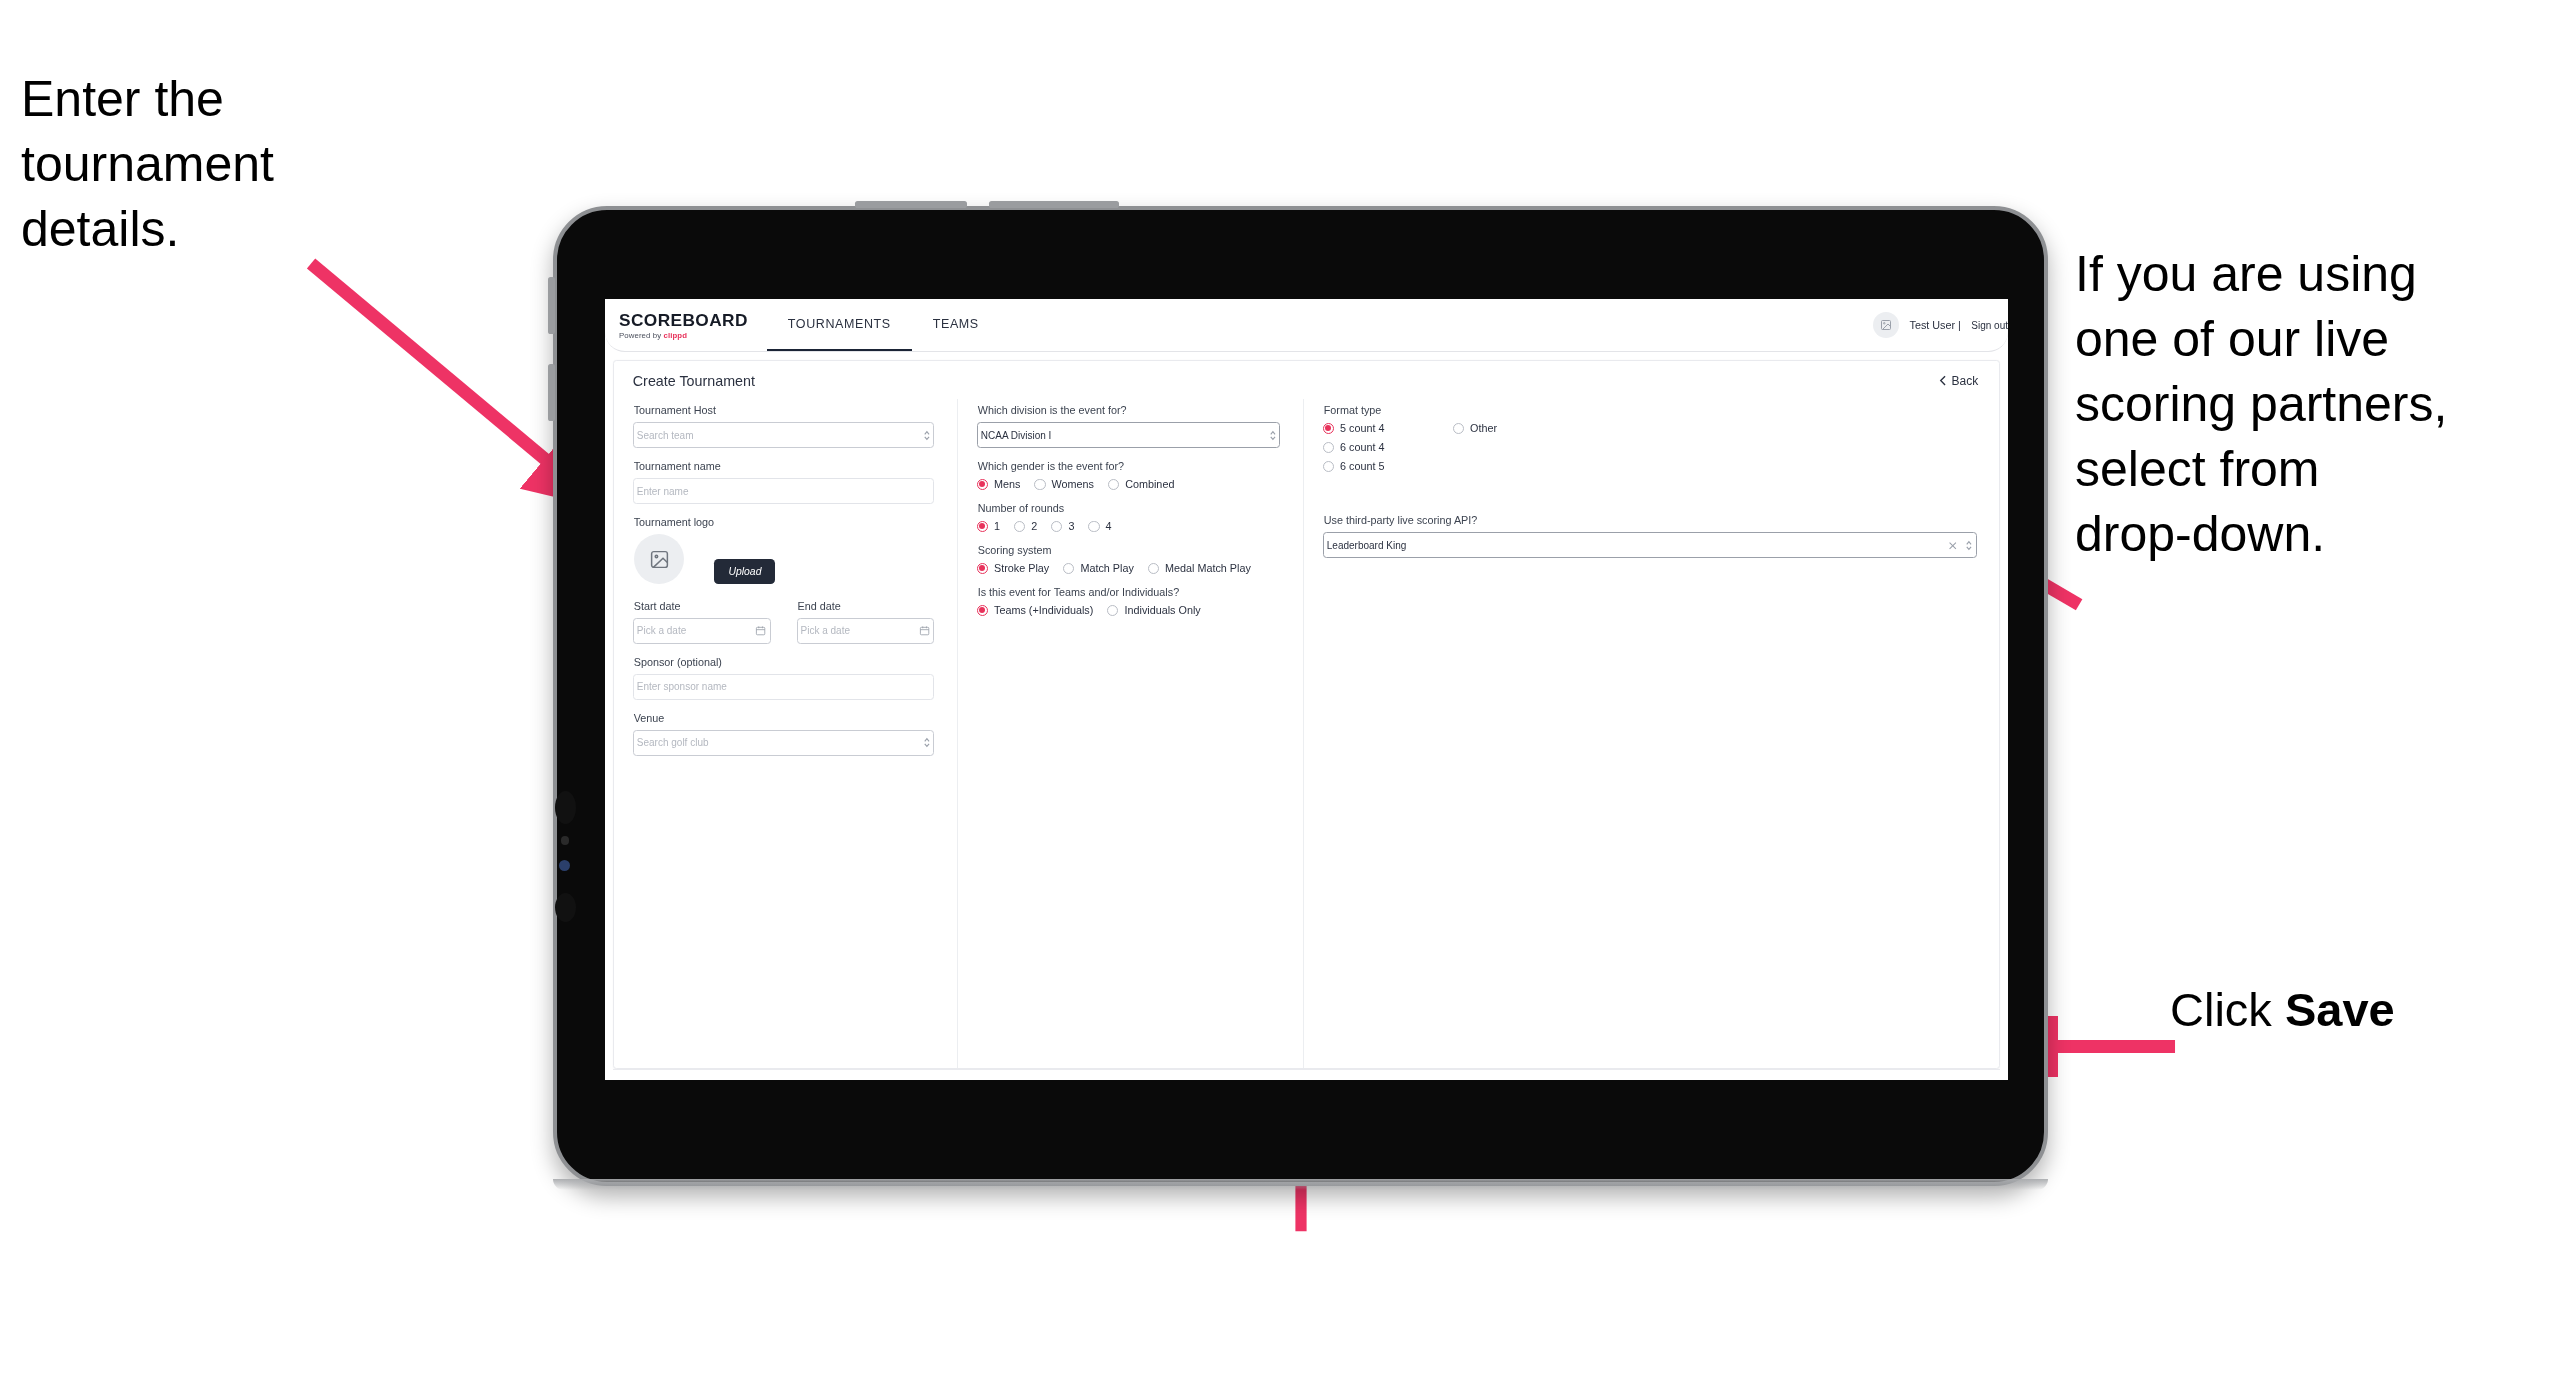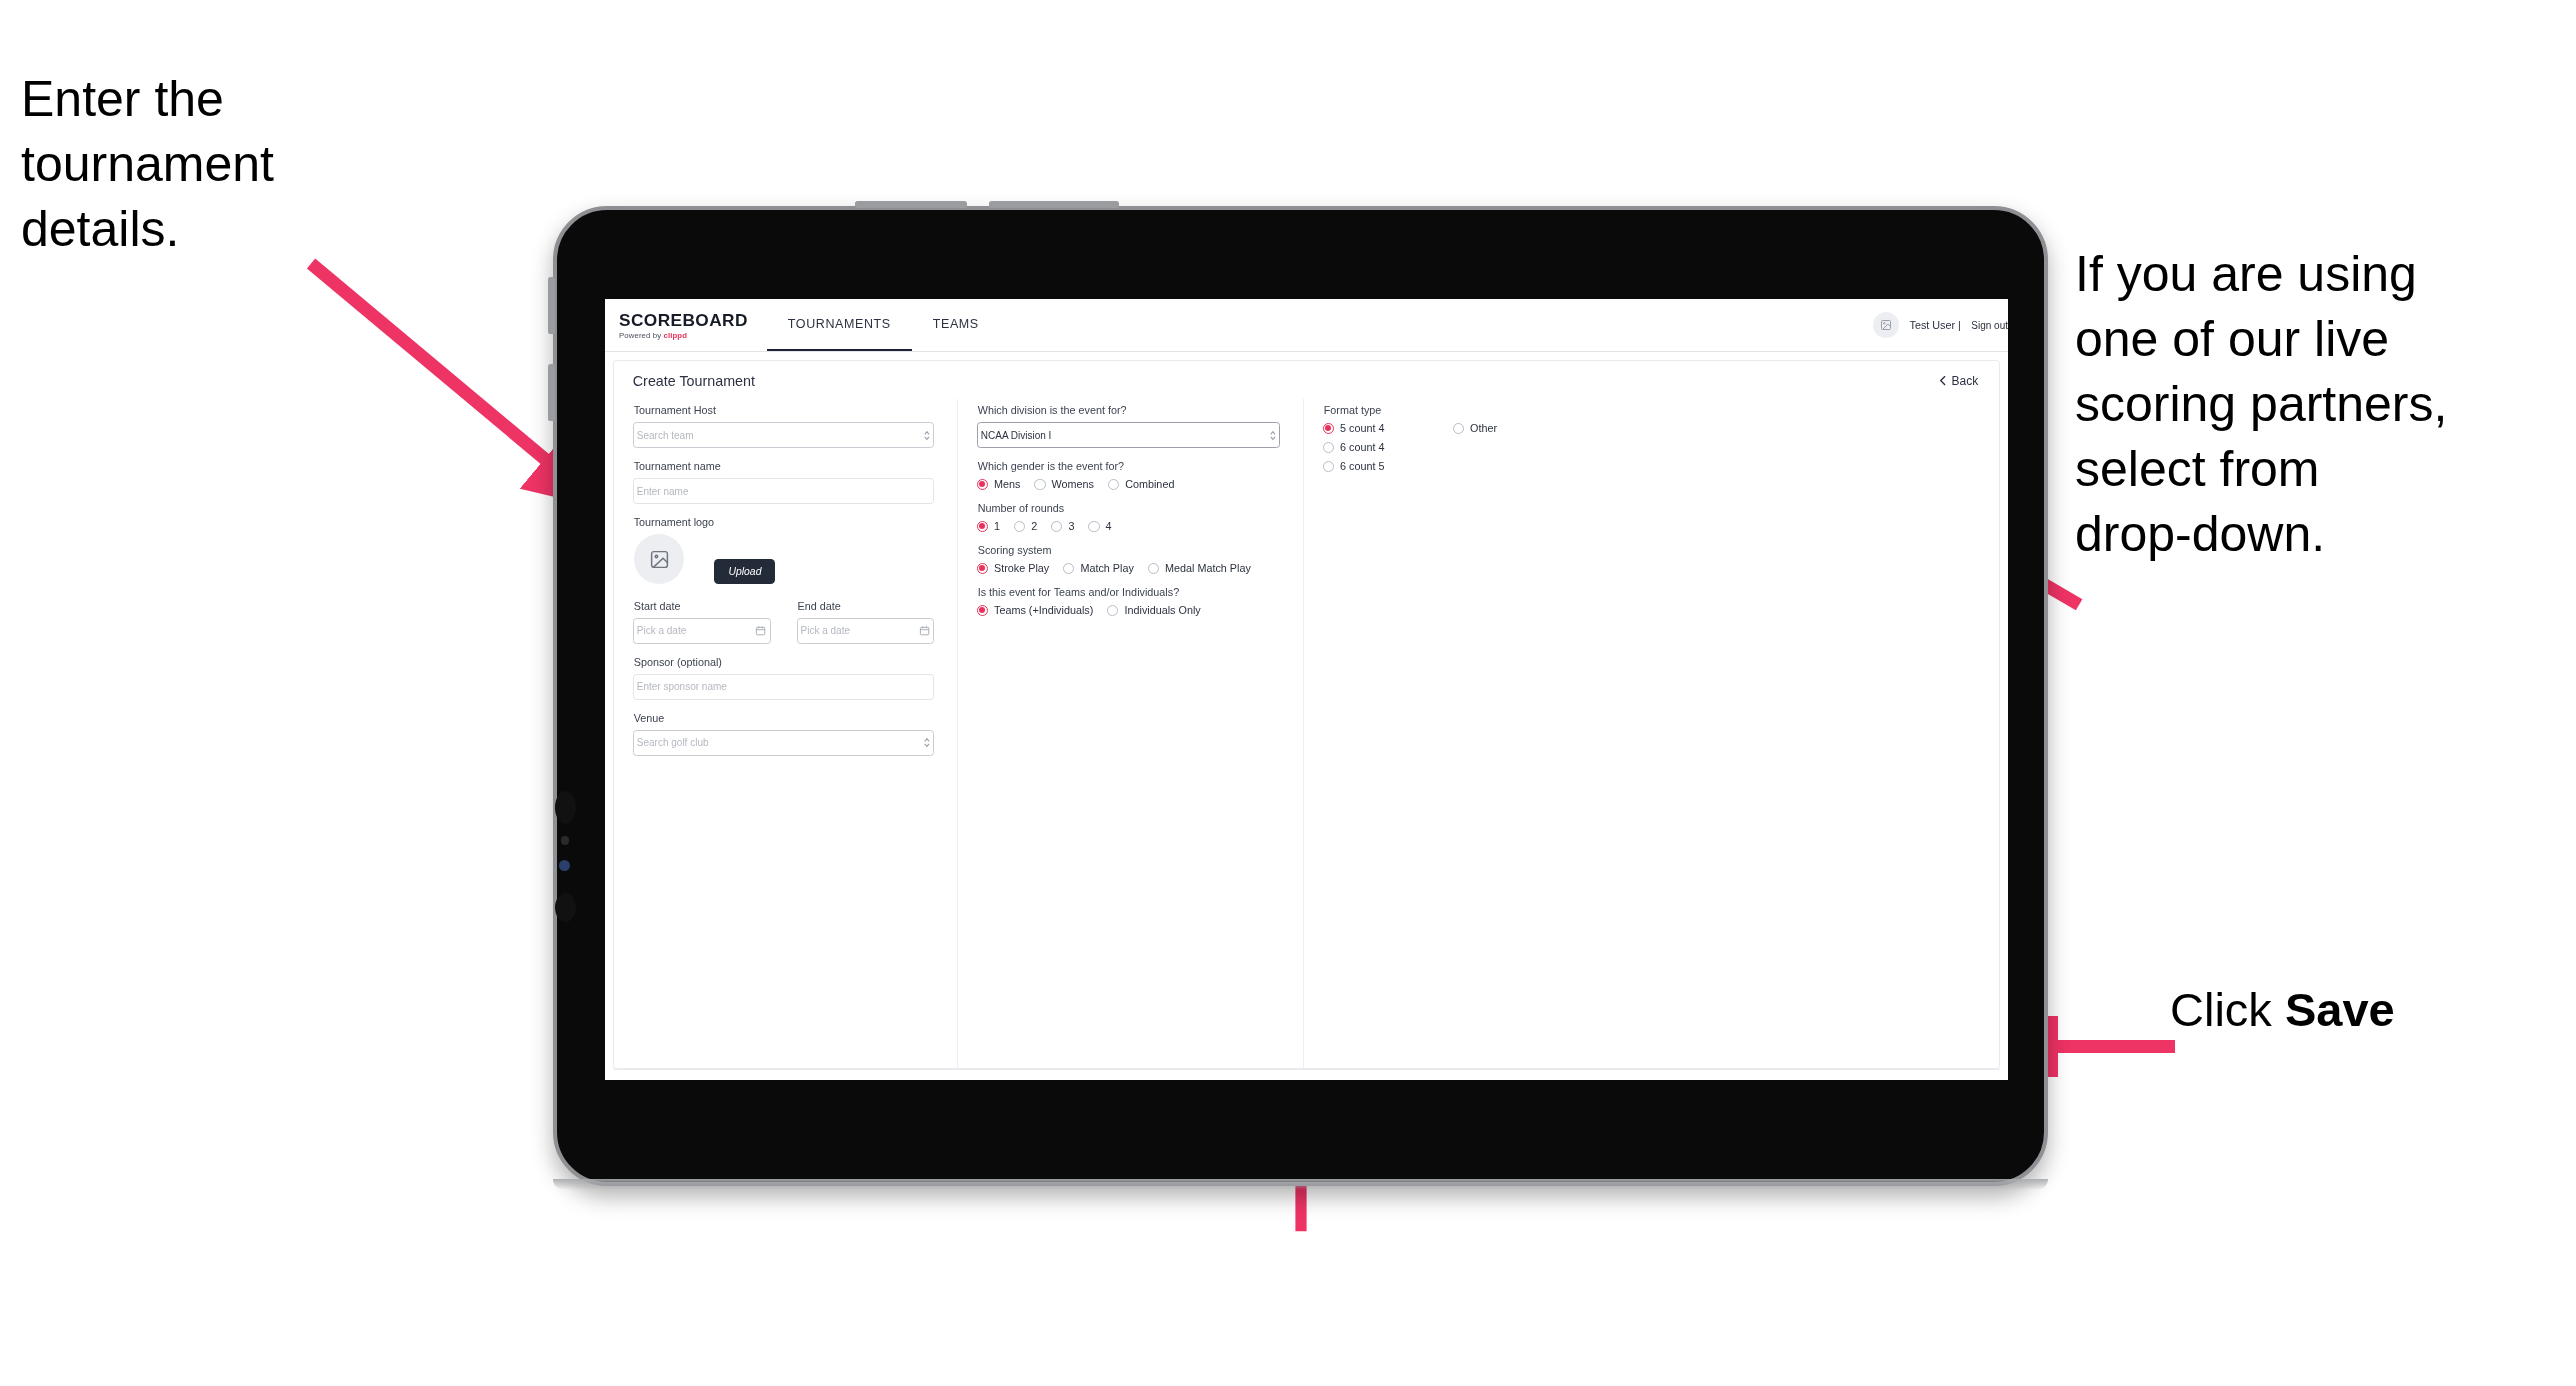--- a/index.html
+++ b/index.html
@@ -63,20 +63,21 @@
     overflow: hidden;
   }
 
   
   #topnav {
     height: 53px;
     background:#fff;
     border-bottom: 0.9px solid #e3e4e8;
     display:flex; align-items: stretch;
     padding-left: 14px;
+    border-radius: 20px;
   }
   #brand { display:flex; flex-direction:column; justify-content:center; padding-right: 19px; }
   #brand-title {
     font-size: 17.3px; font-weight: 800; letter-spacing: 0.4px; color:#161b26;
     font-family: "Liberation Sans", sans-serif;
   }
   #brand-sub { font-size: 7.8px; color:#4a4f5c; margin-top:0.9px; letter-spacing:0.1px;}
   #brand-sub b { color:#e8325b; font-weight:700; }
   .navtab {
     display:flex; align-items:center; padding: 0 21px;
@@ -460,20 +461,35 @@
                   </div>
               </div>
               <div id="format-col-2">
                 <div class="radio stack-radio">
                     <span class="rdot"></span>
                     <span class="rlabel">Other</span>
                   </div>
               </div>
             </div>
 
+            <div style="margin-top:35px;">
+              <div class="flabel">Use third-party live scoring API?</div>
+              <div class="inp filled">
+                <span>Leaderboard King</span>
+                <span class="sfx">
+                  <svg width="9.5" height="9.5" viewBox="0 0 12 12" fill="none" stroke="currentColor" stroke-width="1.3">
+                      <path d="M2 2l8 8M10 2l-8 8"></path>
+                    </svg>
+                  <svg width="7.8" height="11.2" viewBox="0 0 9 13" fill="none" stroke="currentColor" stroke-width="1.3">
+                      <path d="M2 5L4.5 2L7 5"></path>
+                      <path d="M2 8l2.5 3L7 8"></path>
+                    </svg>
+                </span>
+              </div>
+            </div>
           </div>
 
         </div>
       </div>
 
       <div id="footer">
         
         
       </div>
 

